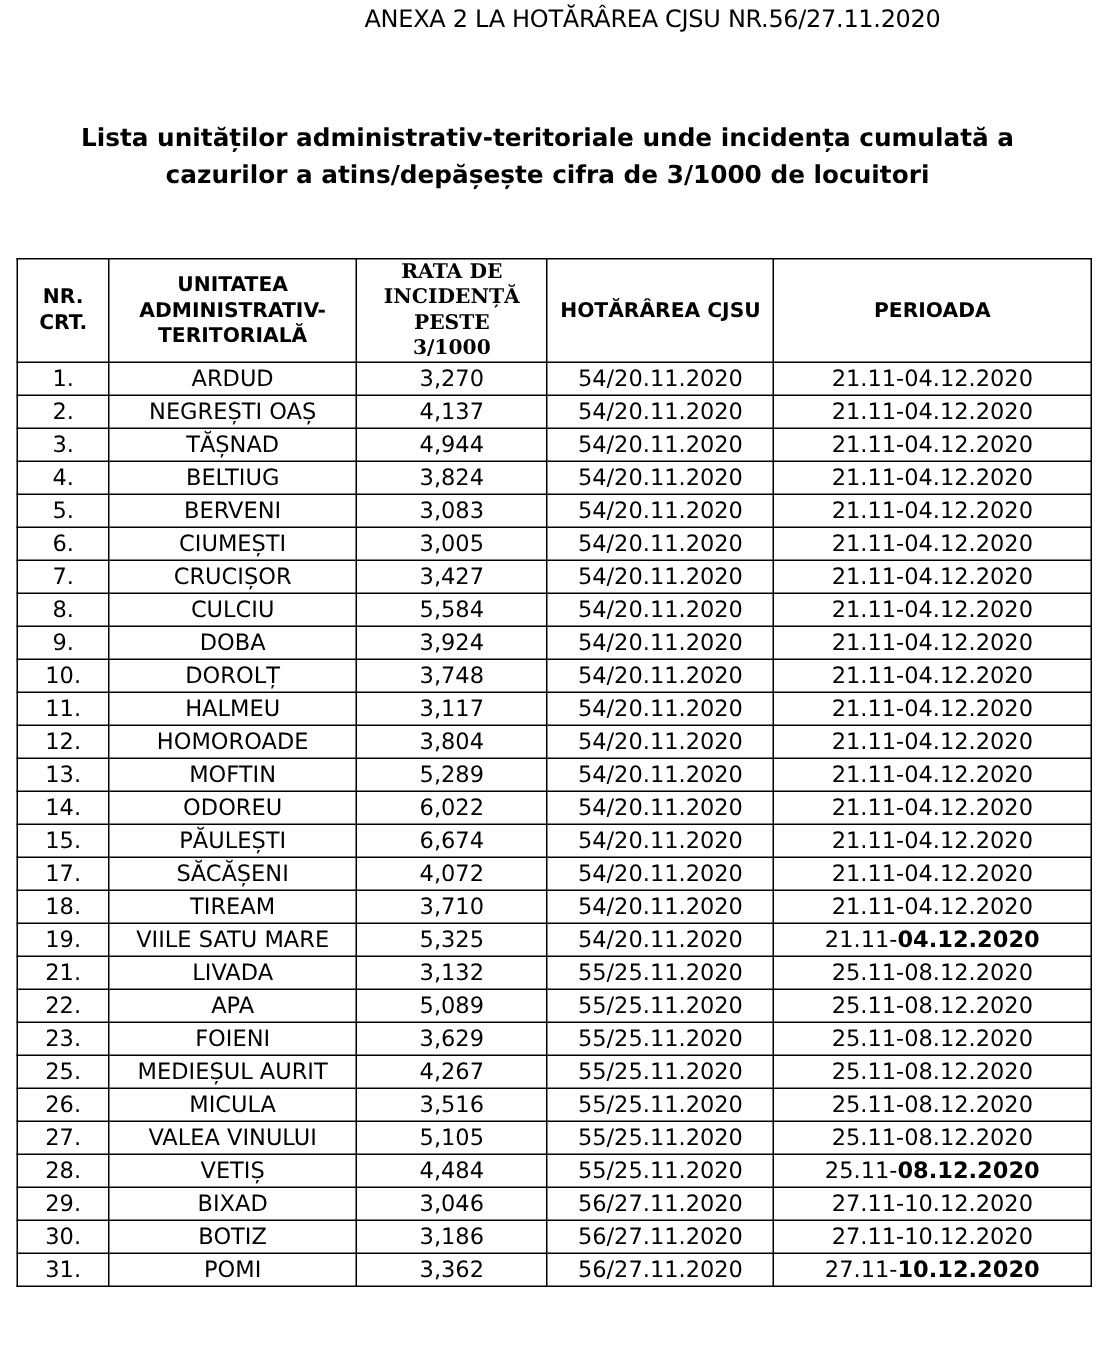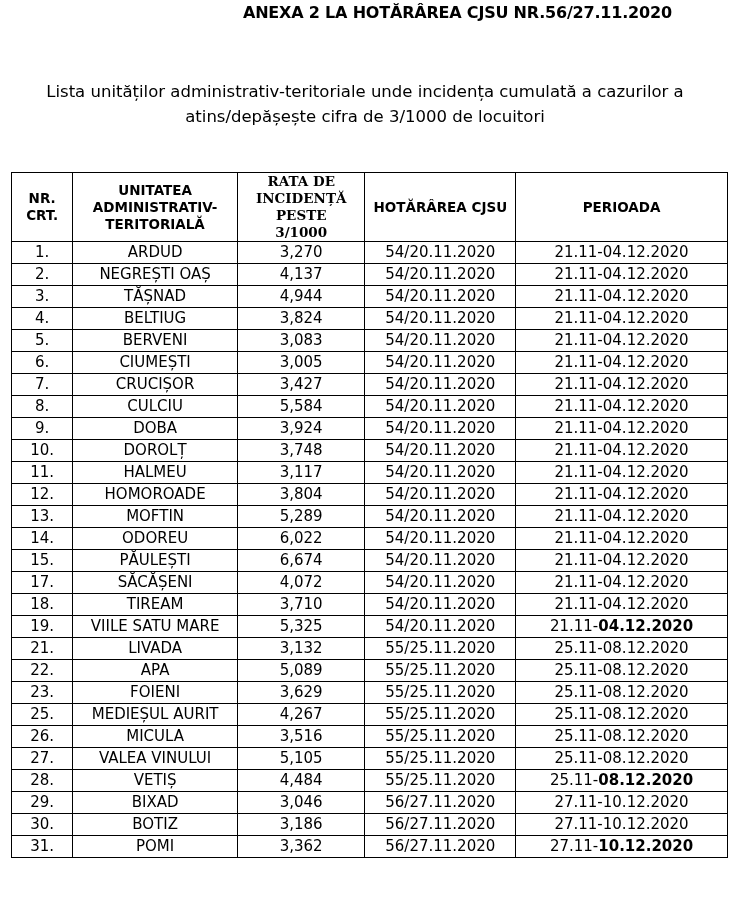--- a/index.html
+++ b/index.html
@@ -1,21 +1,21 @@
 <!DOCTYPE html>
 <html><head>
 <meta charset="utf-8">
 <style>
   html, body { margin: 0; padding: 0; background: #ffffff; }
   body { width: 731px; height: 912px; position: relative; overflow: hidden;
          font-family: "DejaVu Sans", sans-serif; color: #000; }
-  .annex { position: absolute; top: 3px; left: 243px; font-weight: bold; font-size: 16px;
+  .annex { position: absolute; top: 3px; left: 243px; font-weight: normal; font-size: 16px;
            letter-spacing: -0.2px; white-space: nowrap; }
   .title { position: absolute; top: 79px; left: 30px; width: 670px; text-align: center;
-           font-weight: normal; font-size: 16.5px; line-height: 25px; }
+           font-weight: bold; font-size: 16.5px; line-height: 25px; }
   table { position: absolute; top: 172px; left: 11px; border-collapse: collapse;
           table-layout: fixed; width: 717px; }
   td, th { border: 1px solid #000; padding: 0; text-align: center; vertical-align: middle;
            font-size: 15px; white-space: nowrap; overflow: hidden; }
   th { font-weight: bold; font-size: 13.5px; line-height: 17px; height: 54px; }
   td { height: 21px; line-height: 21px; }
   .c1 { width: 61px; } .c2 { width: 164px; } .c3 { width: 127px; } .c4 { width: 150px; } .c5 { width: 211px; }
   b { font-weight: bold; }
 </style>
 </head>

